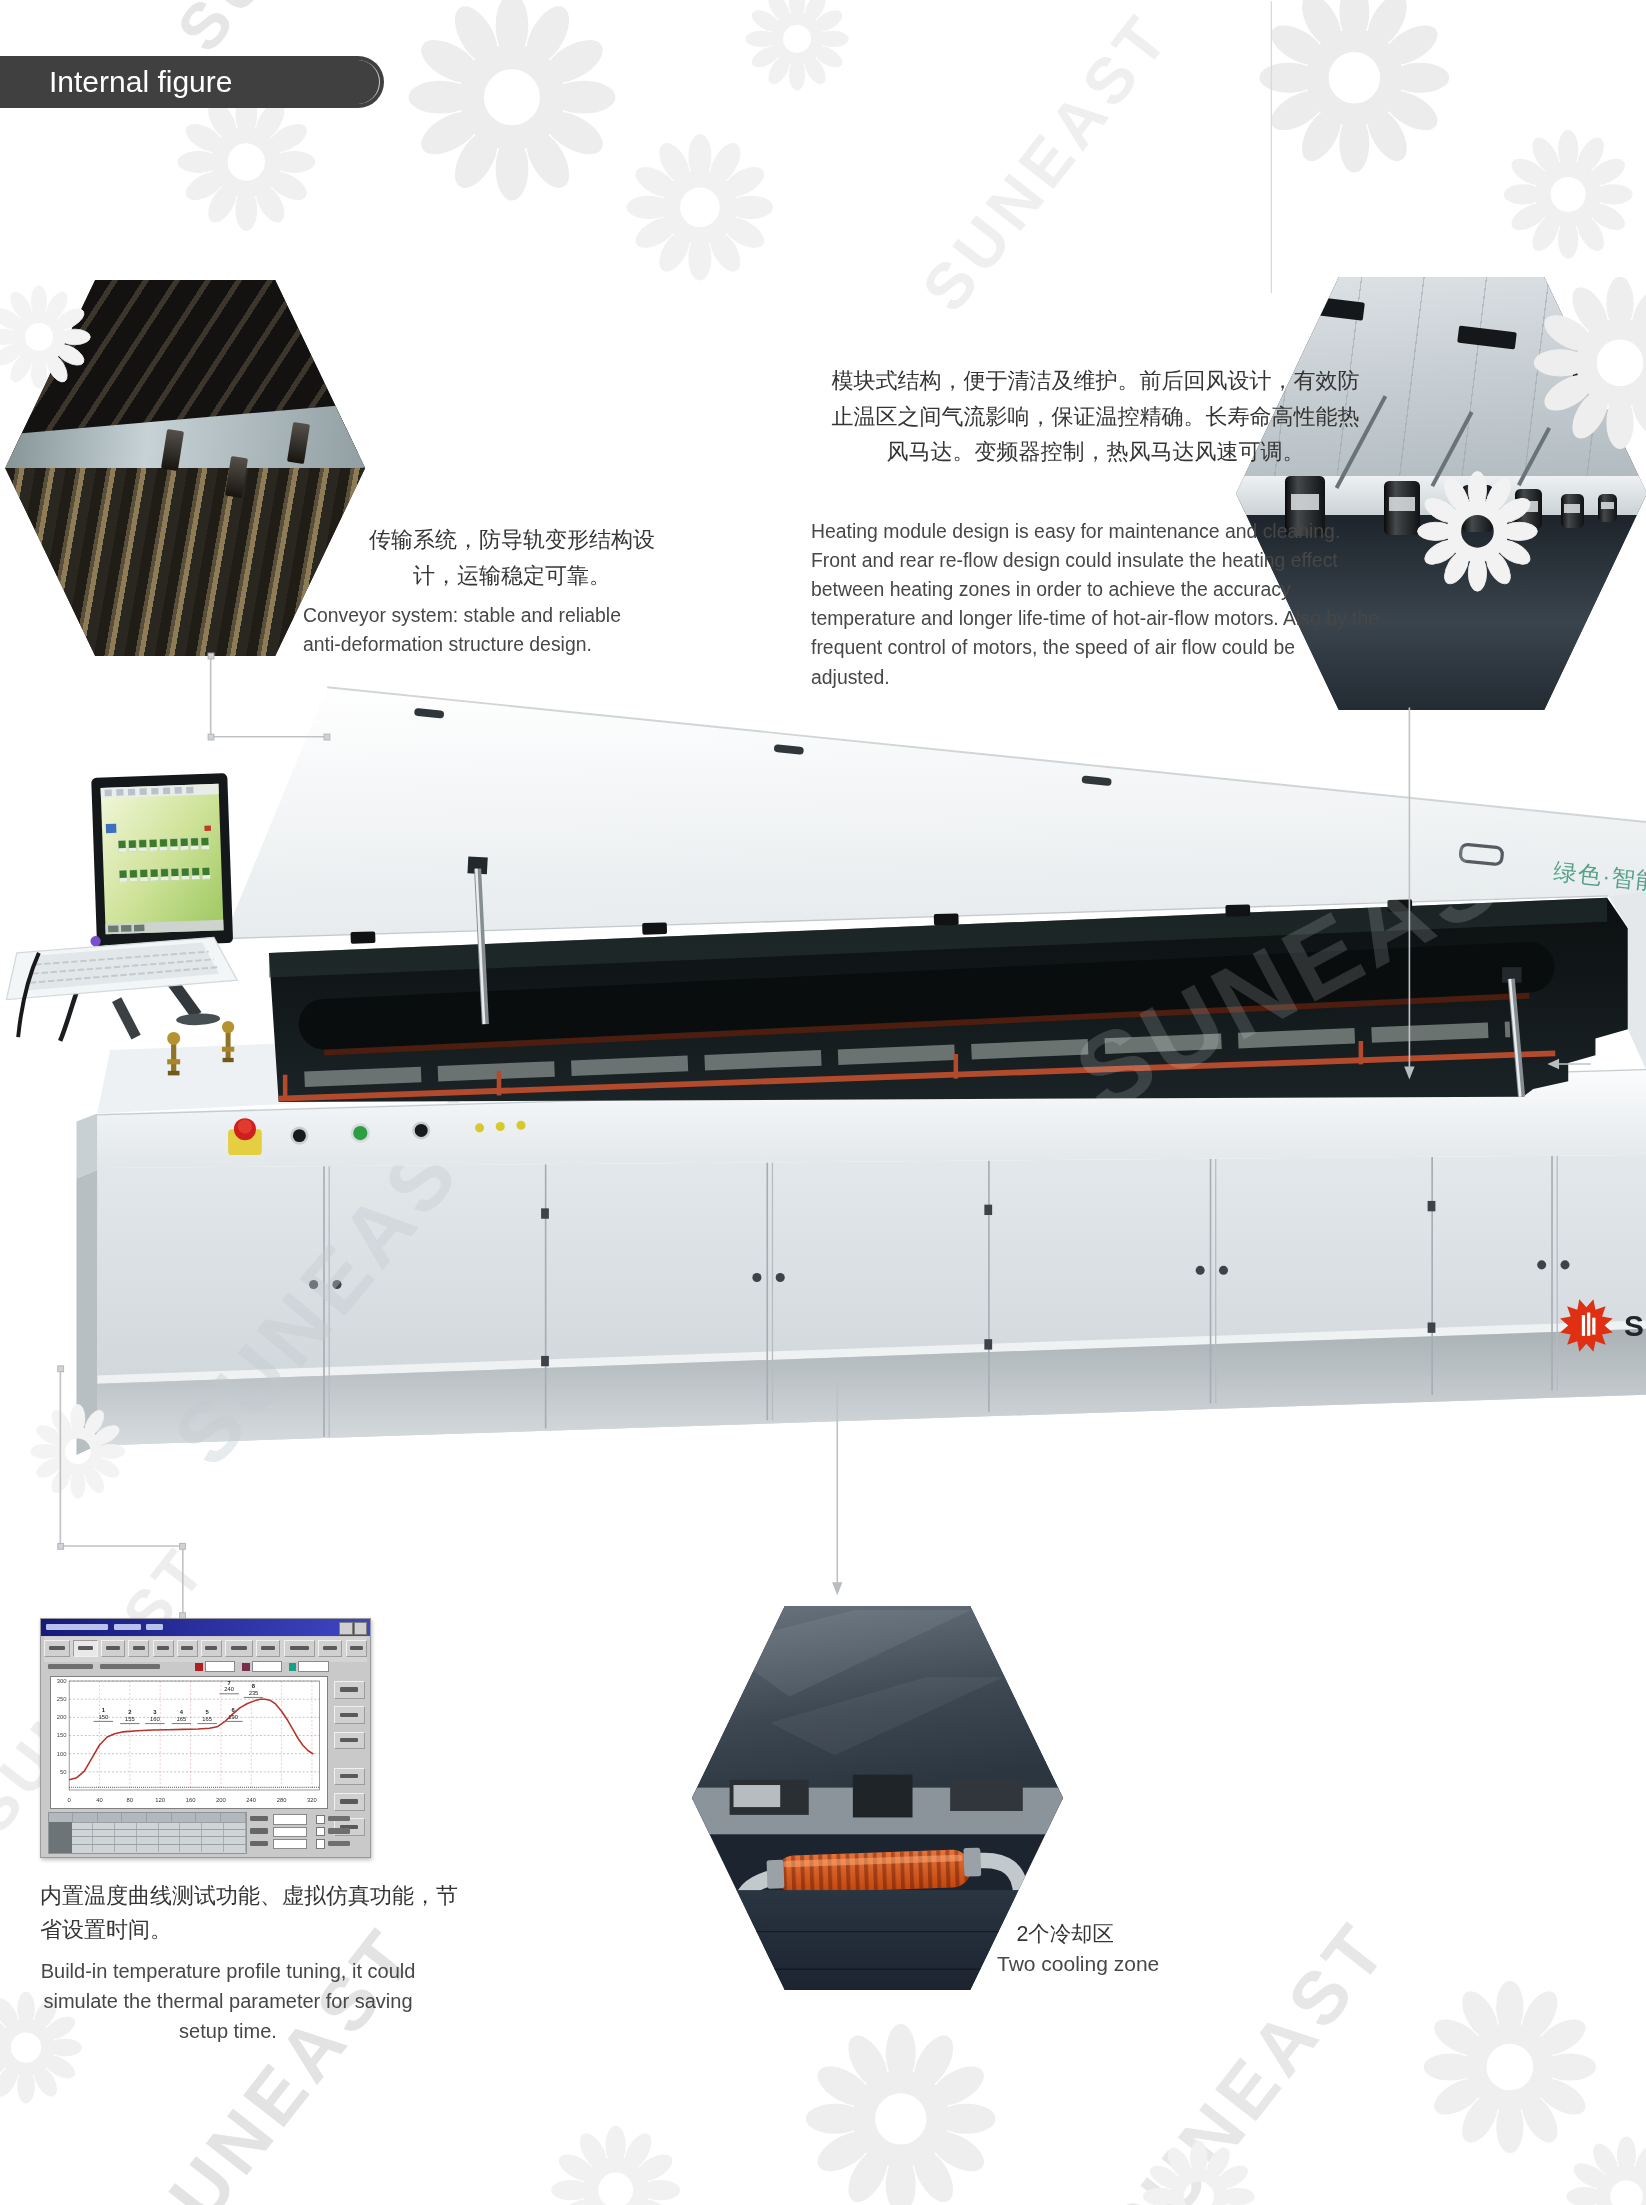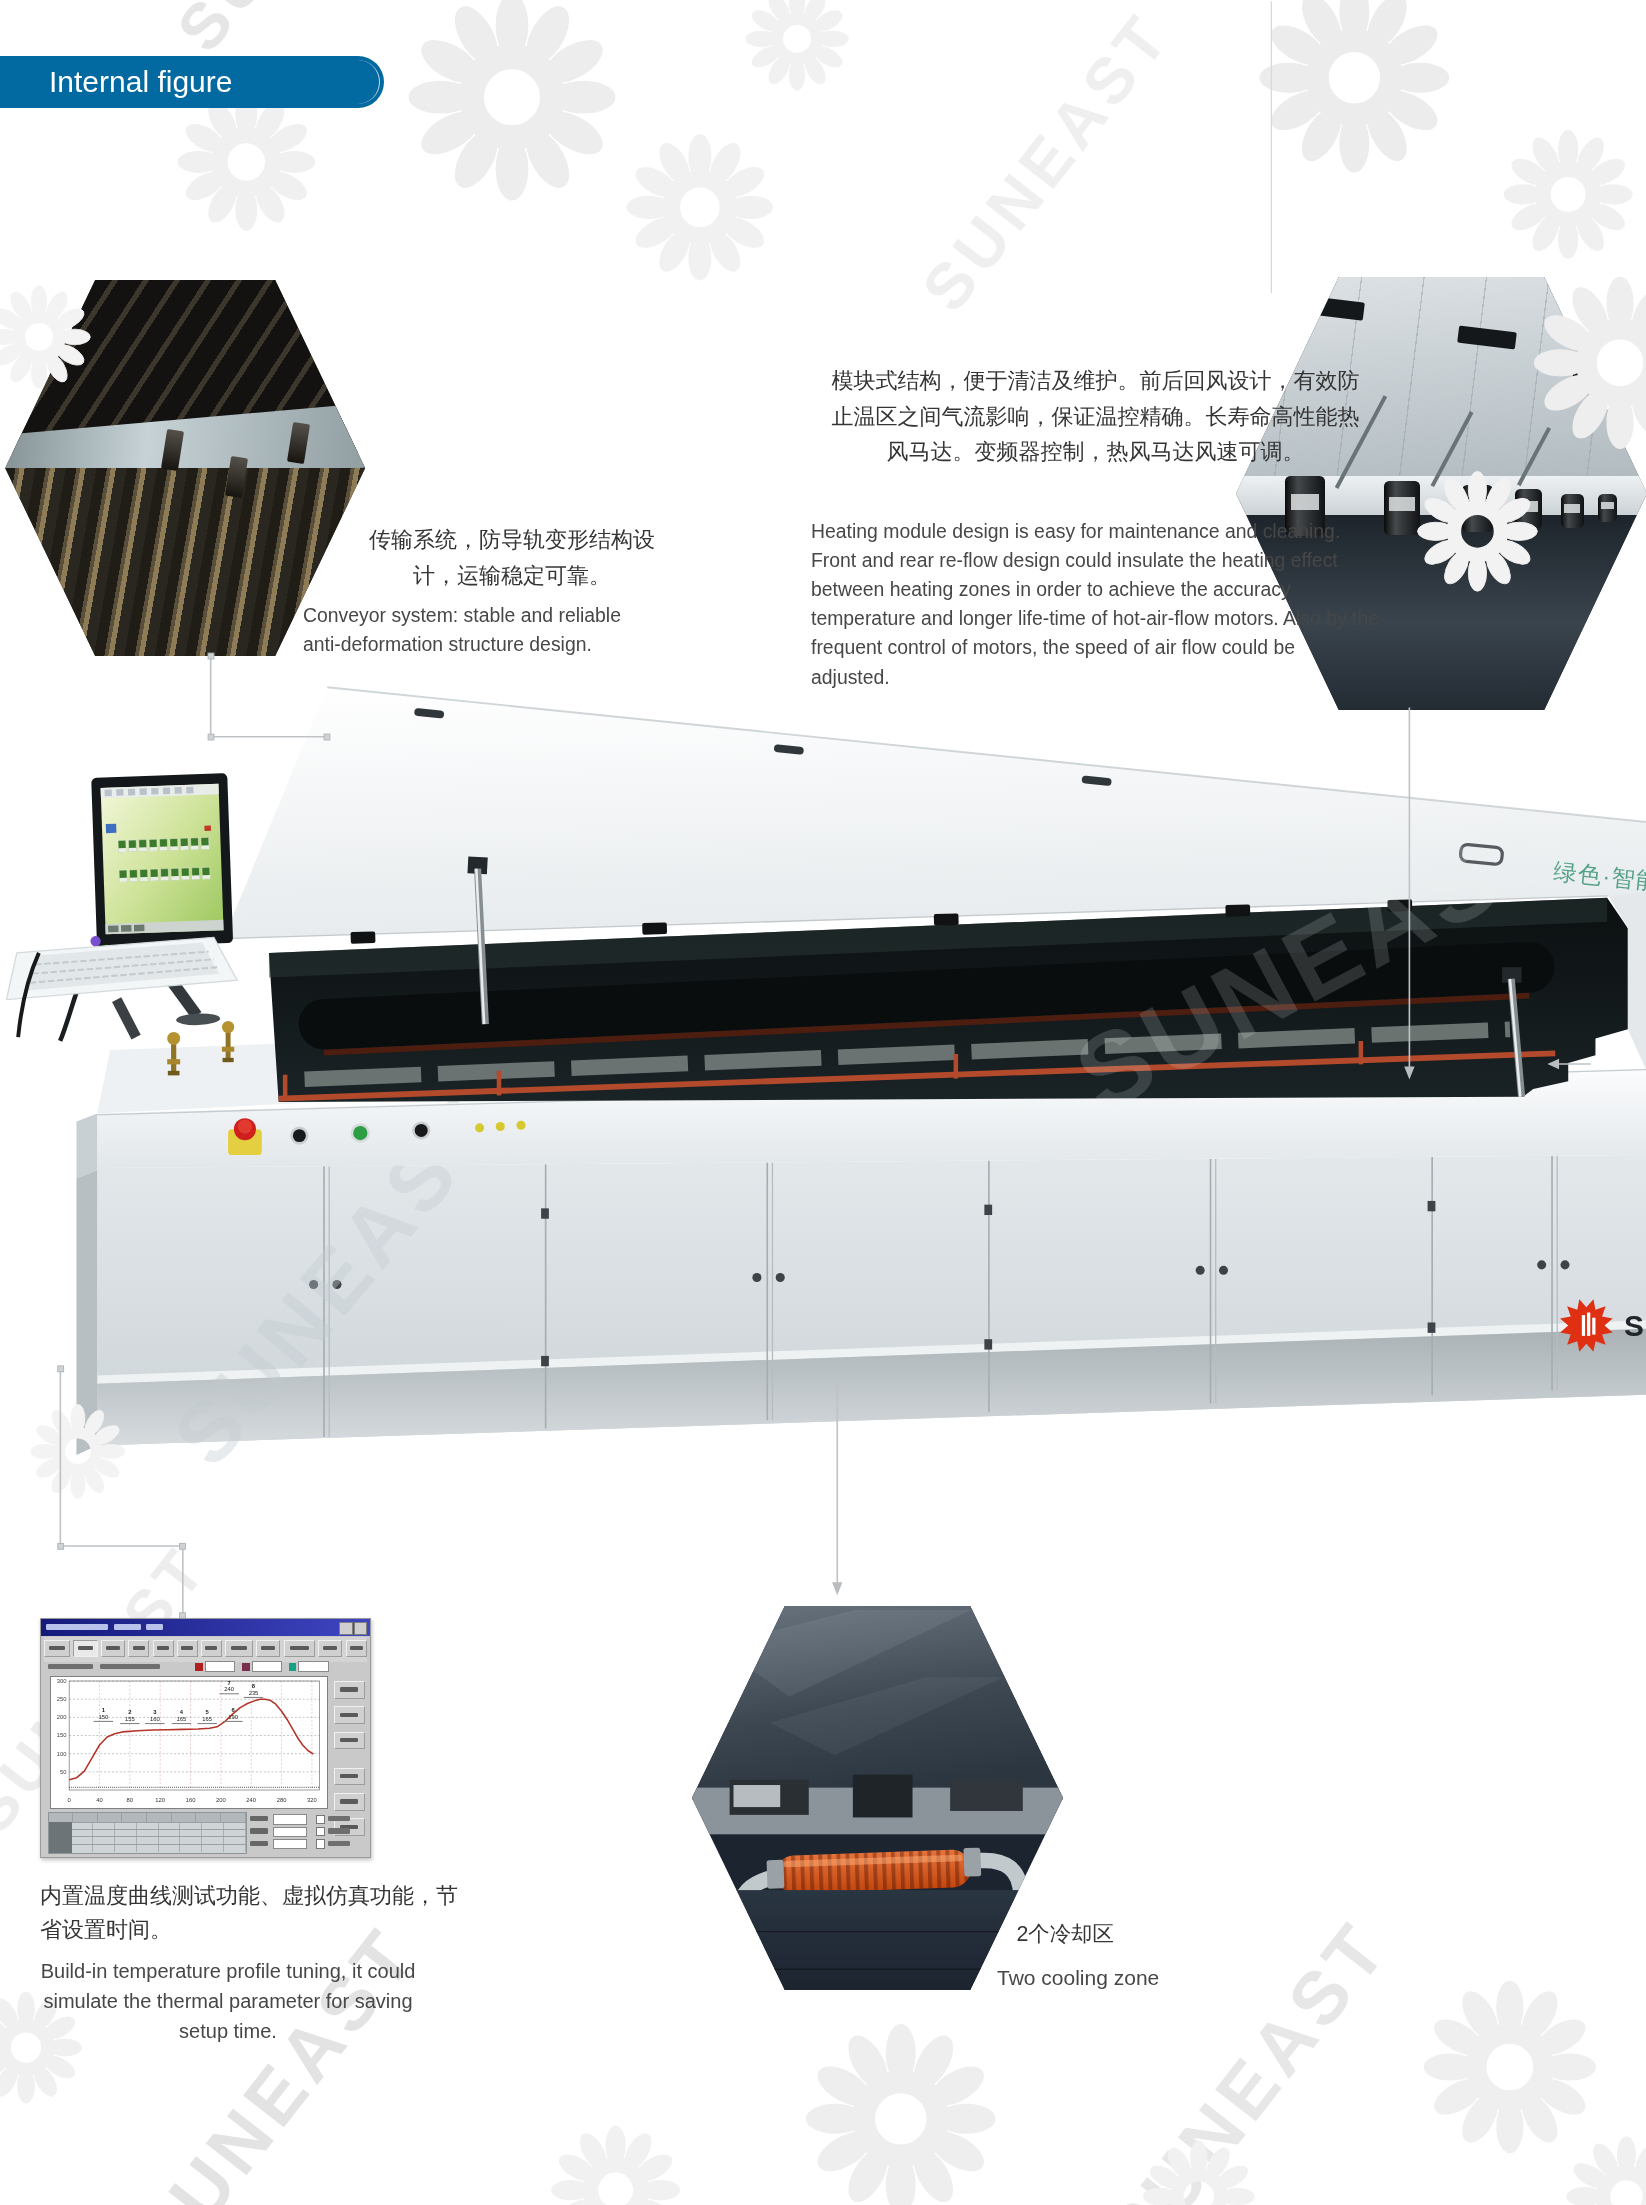--- a/index.html
+++ b/index.html
@@ -41,21 +41,21 @@
   .note-zh{font-size:22px;line-height:1.62;color:#353535;z-index:5;}
   .note-en{font-size:19.4px;line-height:1.5;color:#474747;z-index:5;}
   #conv-zh{left:358px;top:522px;width:308px;text-align:center;}
   #conv-en{left:303px;top:601px;width:343px;}
   #heat-zh{left:822px;top:363px;width:547px;text-align:center;}
   #heat-en{left:811px;top:517px;width:568px;text-align:left;font-size:19.4px;}
   #prof-zh{left:40px;top:1879px;width:428px;text-align:left;line-height:1.55;}
   #prof-en{left:40px;top:1956px;width:376px;text-align:center;font-size:20px;line-height:1.5;}
   #cool-note{left:997px;top:1919px;width:207px;z-index:5;}
   #cool-note .zh{font-size:21.4px;color:#353535;padding-left:19.4px;}
-  #cool-note .en{font-size:21px;color:#474747;margin-top:18px;}
+  #cool-note .en{font-size:21px;color:#474747;margin-top:4px;}
   
   #machine{left:0;top:674px;width:1646px;height:817px;z-index:3;}
   #overlay{left:0;top:0;width:1646px;height:2205px;z-index:4;pointer-events:none;}
   
   #sw{left:40px;top:1618px;width:329px;height:238px;background:#c9c9c9;border:1.3px solid #9a9a9a;
       box-shadow:1.3px 1.9px 3.9px rgba(0,0,0,.25);z-index:5;}
   #sw .tb{position:absolute;left:0;top:0;right:0;height:17px;background:linear-gradient(90deg,#151a7a,#3f46c2);}
   #sw .tb .bar{position:absolute;top:5.2px;height:5.8px;background:#b9c2ea;border-radius:1.3px;}
   #sw .tb .btn{position:absolute;top:2.6px;width:11.7px;height:11px;background:#cfcfcf;border:0.6px solid #7e7e7e;}
   #sw-toolbar{position:absolute;left:2.6px;top:18px;right:2.6px;height:22px;background:#d4d4d4;display:flex;gap:3.2px;padding-top:2.6px;}
@@ -91,21 +91,21 @@
 <body>
 
 <div id="page">
 
   <div class="wm-text" style="left:162px;top:19.4px;font-size:65px;transform:rotate(-52deg);color:#e6e6e6;">SUNEAST</div>
   <div class="wm-text" style="left:907px;top:279px;font-size:65px;transform:rotate(-52deg);color:#efefef;">SUNEAST</div>
   <div class="wm-text" style="left:117px;top:2229px;font-size:75px;transform:rotate(-52deg);color:#e3e3e3;">SUNEAST</div>
   <div class="wm-text" style="left:1089px;top:2223px;font-size:75px;transform:rotate(-52deg);color:#e7e7e7;">SUNEAST</div>
   <div class="wm-text" style="left:-45px;top:1802px;font-size:62px;transform:rotate(-52deg);color:#ededed;">SUNEAST</div>
 
-  <div id="header" style="background: #0369a1;">
+  <div id="header" style="background: #404040;">
     <div class="inner-arc"></div>
     <div class="title">Internal figure</div>
   </div>
 
   <div id="hexL" class="hex">
     <div class="top"></div>
     <div class="band"></div>
     <div class="chains"></div>
     <div class="post" style="left:44%;top:40%;"></div>
     <div class="post" style="left:62%;top:47%;"></div>

